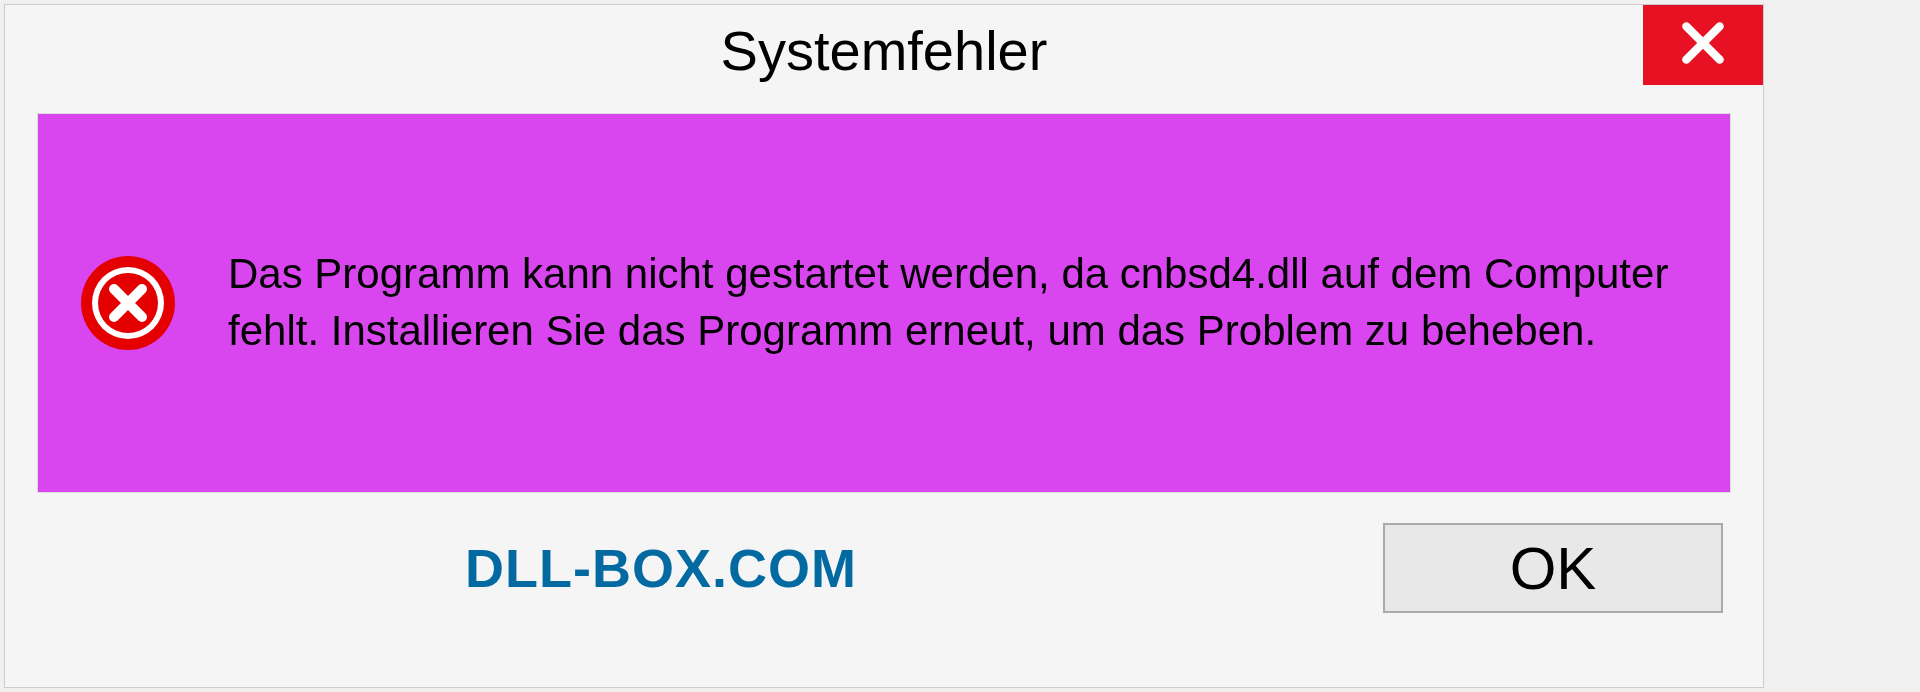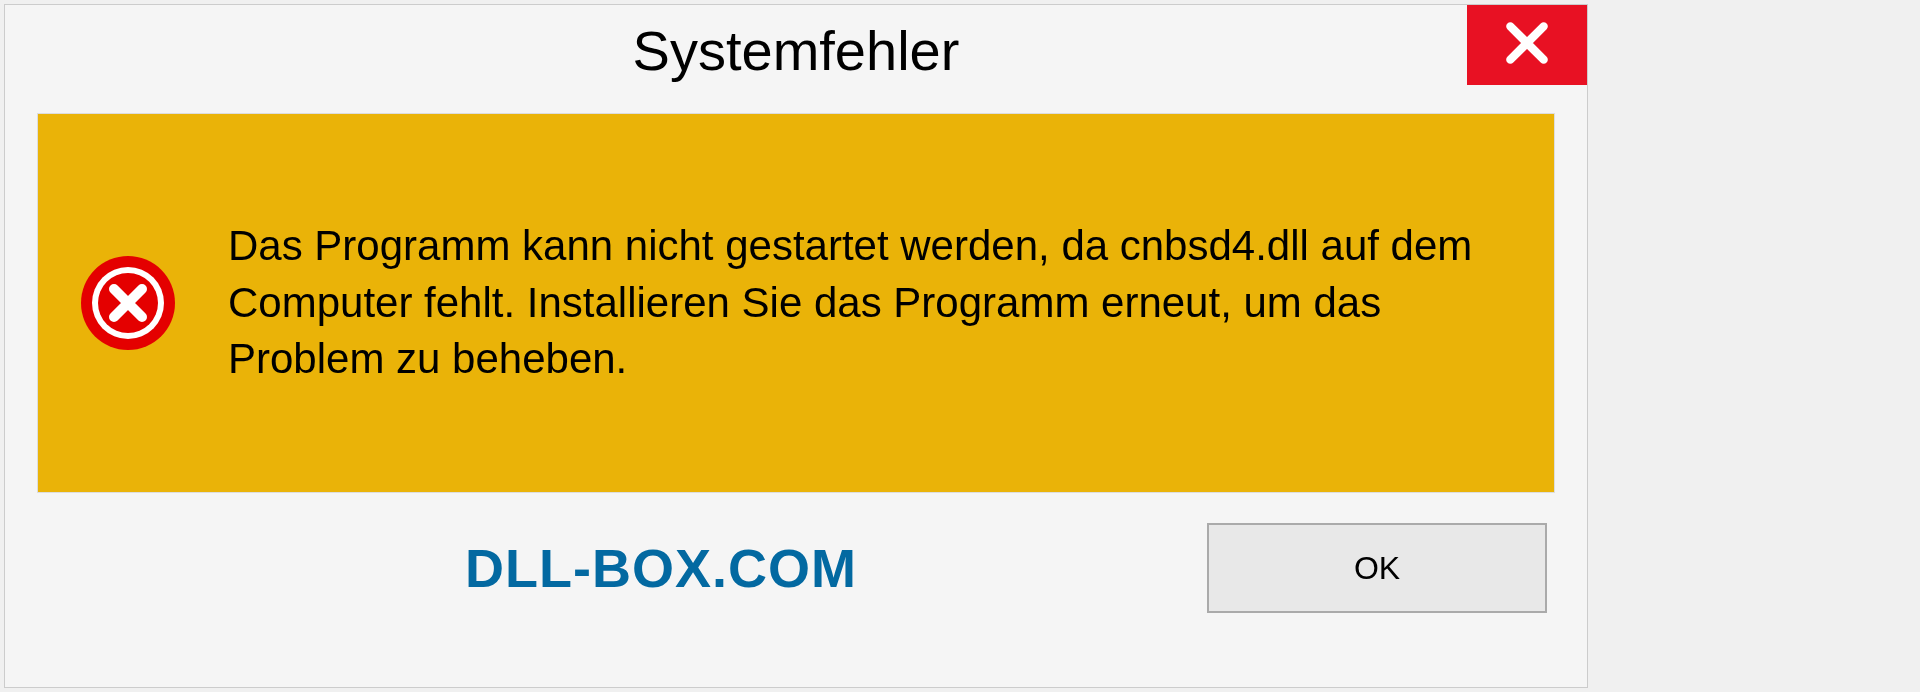--- a/index.html
+++ b/index.html
@@ -11,21 +11,21 @@
       font-family: "Segoe UI", Arial, sans-serif;
       background: #f0f0f0;
       width: 1920px;
       height: 692px;
       position: relative;
     }
     .dialog {
       position: absolute;
       left: 4px;
       top: 4px;
-      width: 1584px;
+      width: 1760px;
       height: 684px;
       background: #f5f5f5;
       border: 1px solid #ccc;
     }
     .titlebar {
       position: relative;
       height: 90px;
       display: flex;
       align-items: center;
       justify-content: center;
@@ -46,21 +46,21 @@
       align-items: center;
       justify-content: center;
       cursor: pointer;
     }
     .close-btn svg {
       width: 50px;
       height: 50px;
     }
     .content-box {
       margin: 18px 32px 0 32px;
-      background: #eab308;
+      background: #d946ef;
       border: 1px solid #ddd;
       height: 380px;
       display: flex;
       align-items: center;
       padding: 0 40px;
     }
     .error-icon {
       flex-shrink: 0;
       width: 100px;
       height: 100px;
@@ -87,21 +87,21 @@
       font-weight: 900;
       color: #0369a1;
       letter-spacing: 1px;
       margin-left: 420px;
     }
     .ok-btn {
       width: 340px;
       height: 90px;
       background: #e8e8e8;
       border: 2px solid #aaa;
-      font-size: 32px;
+      font-size: 60px;
       font-family: inherit;
       cursor: pointer;
       color: #000;
     }
   </style>
 </head>
 <body>
 
 <div class="dialog">
   <div class="titlebar">

